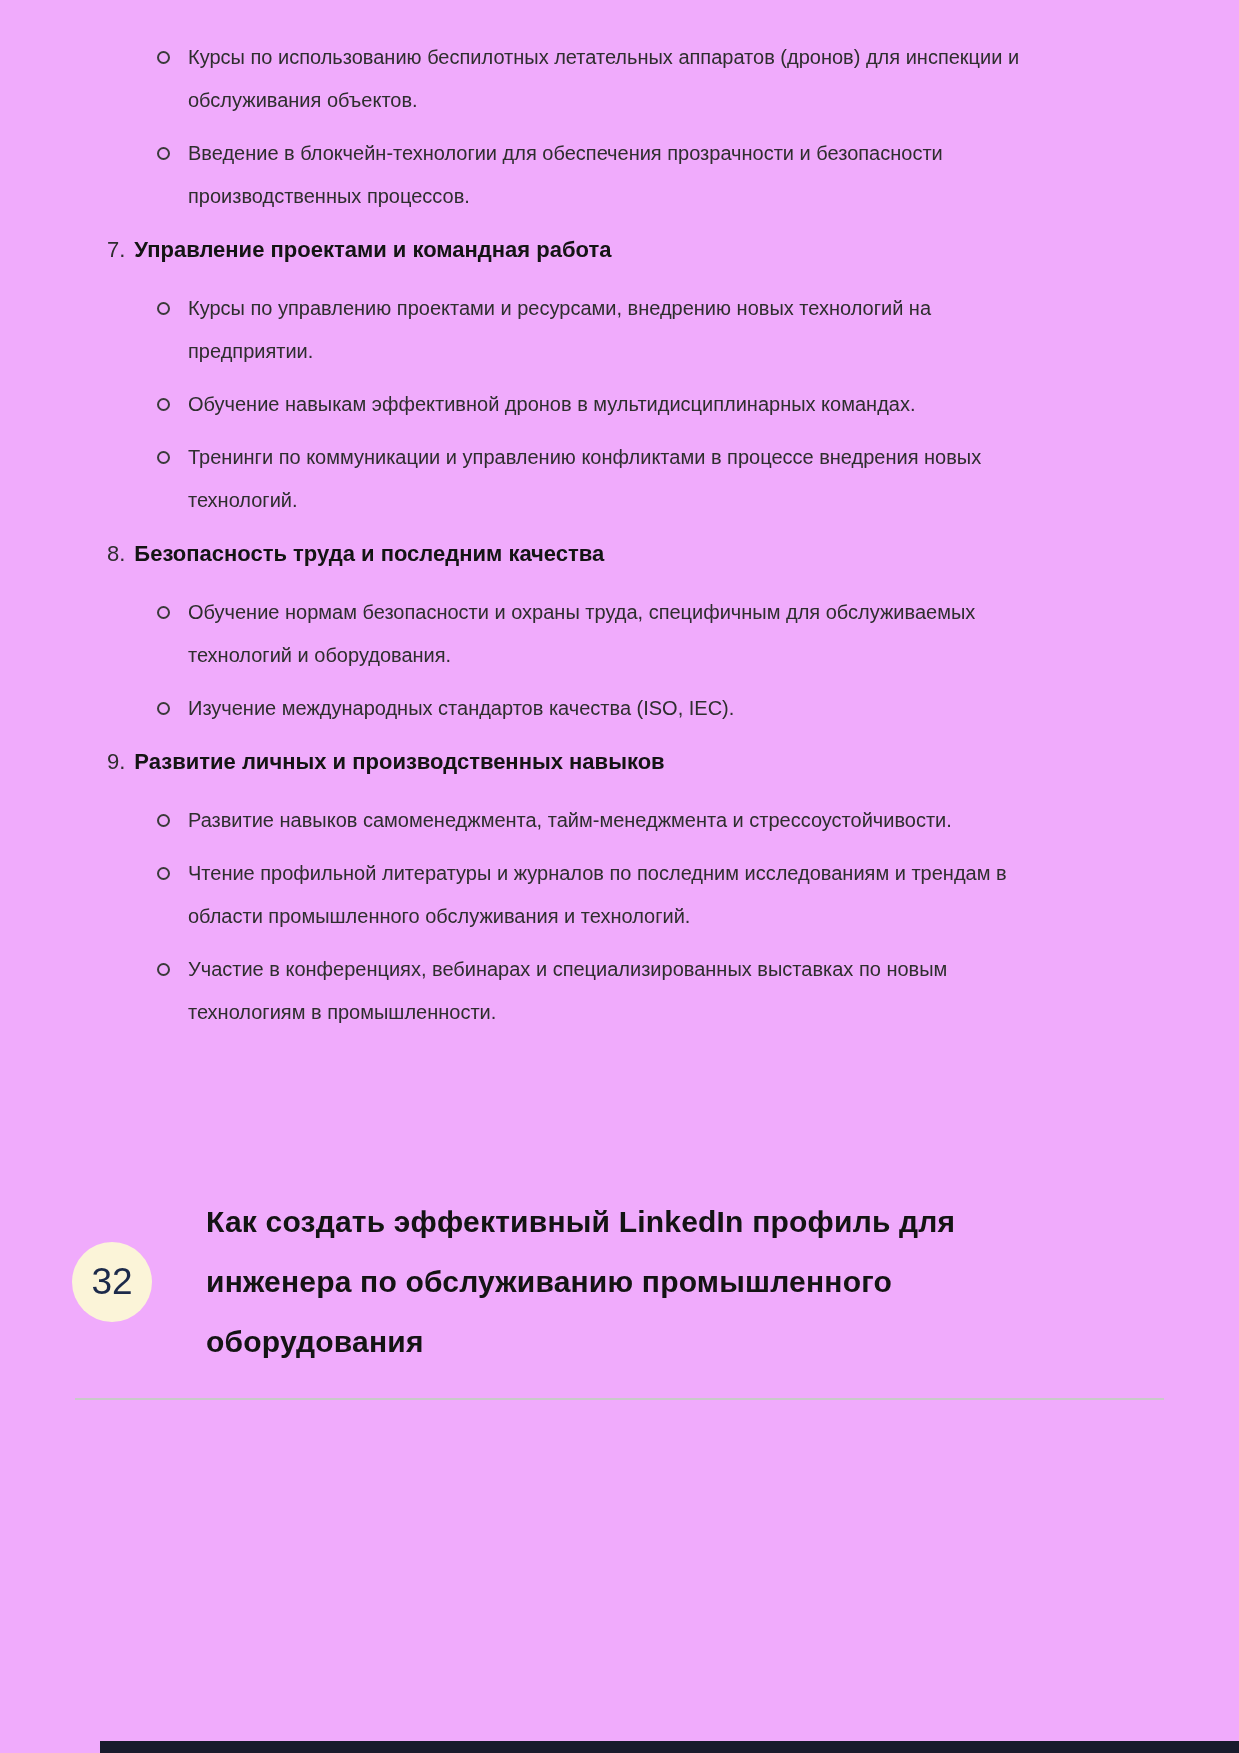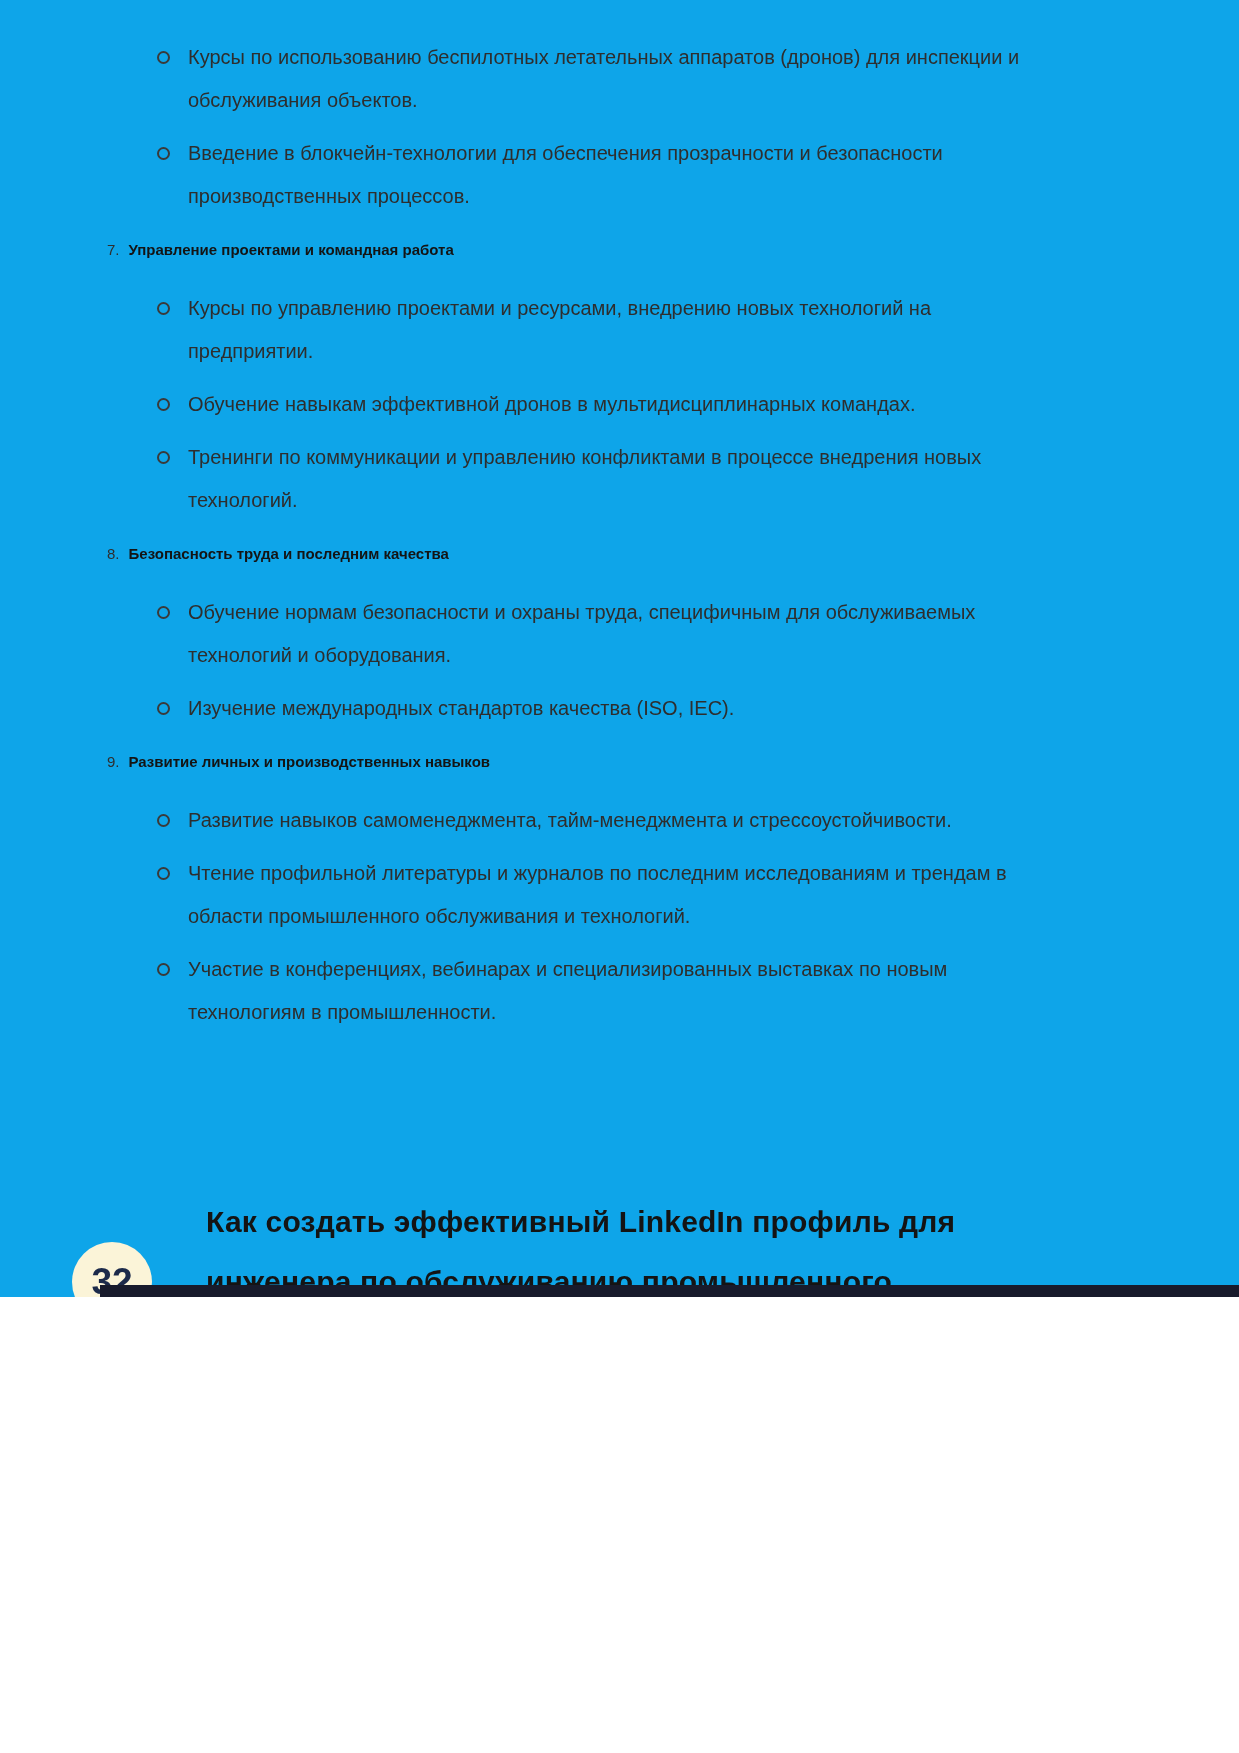--- a/index.html
+++ b/index.html
@@ -3,22 +3,22 @@
 <meta charset="utf-8">
 <style>
   html, body {
     margin: 0;
     padding: 0;
     background: #ffffff;
   }
   .page {
     position: relative;
     width: 1239px;
-    height: 1297px;
-    background: #0ea5e9;
+    height: 1753px;
+    background: #f0abfc;
     overflow: hidden;
     font-family: "Liberation Sans", "DejaVu Sans", sans-serif;
     color: var(--body-text, #2e2e2e);
   }
   .content {
     padding: 36px 205px 0 107px;
   }
   .bullet-list { }
   .bullet {
     display: flex;
@@ -34,21 +34,21 @@
     margin: 15px 18px 0 50px;
   }
   .btext {
     margin: 0;
     font-size: 20px;
     line-height: 43px;
     color: var(--body-text, #2e2e2e);
   }
   .heading {
     margin: 0 0 16px 0;
-    font-size: 15px;
+    font-size: 22px;
     line-height: 43px;
     color: var(--heading-text, #141414);
   }
   .heading .num {
     font-weight: 400;
     margin-right: 9px;
     color: var(--body-text, #2e2e2e);
   }
   .heading .ttl {
     font-weight: 700;
@@ -60,21 +60,21 @@
     align-items: center;
   }
   .badge {
     flex: 0 0 auto;
     width: 80px;
     height: 80px;
     border-radius: 50%;
     background: var(--badge-bg, #fbf4d8);
     color: var(--badge-text, #1c2a4a);
     font-size: 37px;
-    font-weight: 700;
+    font-weight: 400;
     display: flex;
     align-items: center;
     justify-content: center;
     margin-right: 46px;
   }
   .chapter-title {
     margin: 8px;
     max-width: 820px;
     font-size: 30px;
     font-weight: 700;

